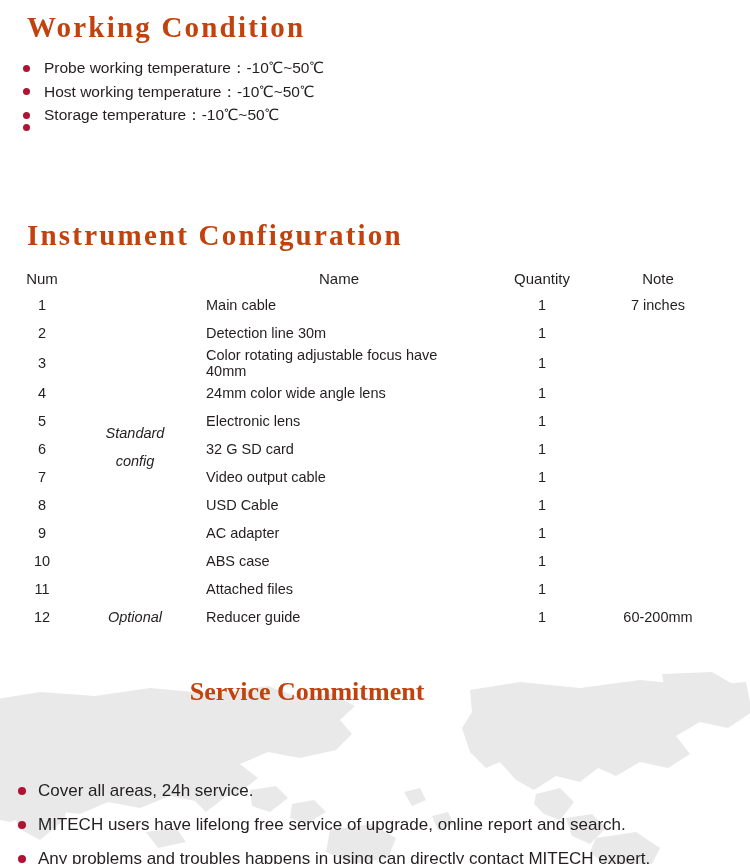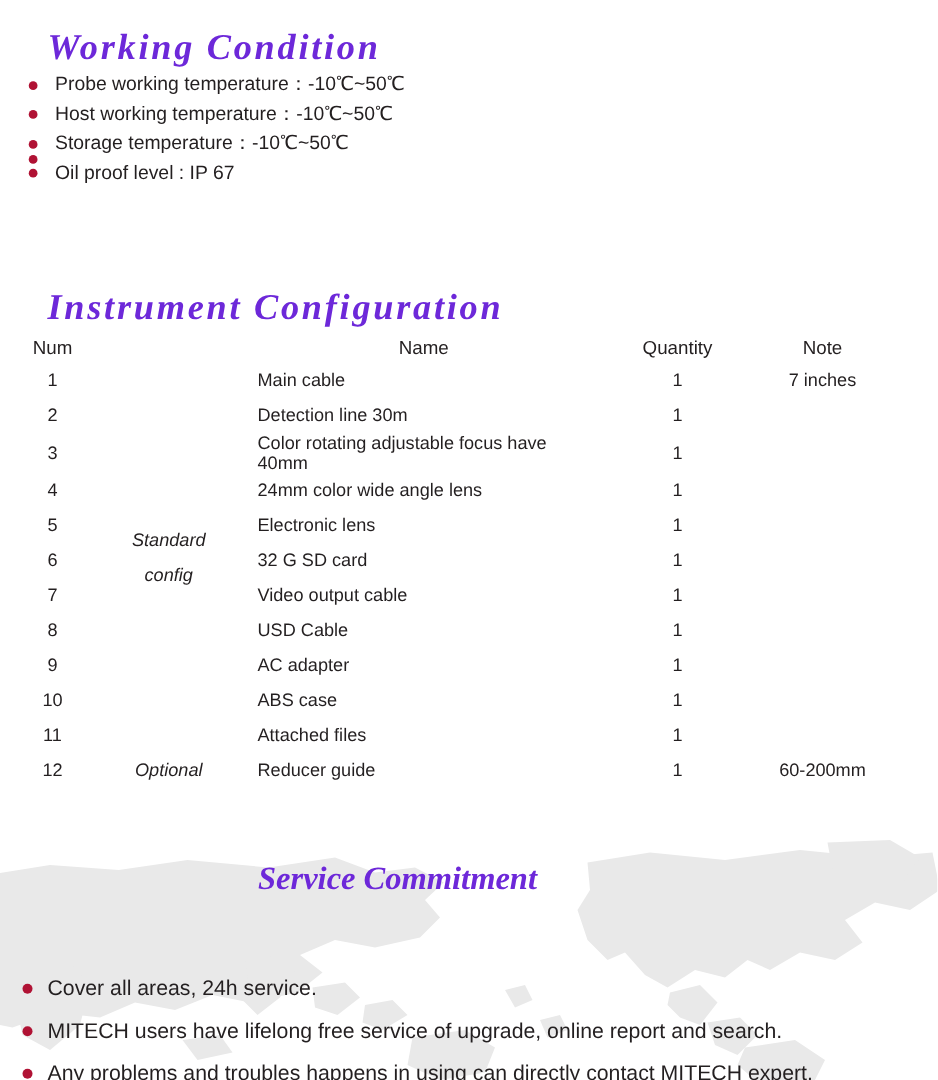--- a/index.html
+++ b/index.html
@@ -13,27 +13,26 @@
     font-family: "Liberation Sans", sans-serif;
     color: #231f20;
     position: relative;
     overflow: hidden;
   }
 
   
   .sec-heading {
     font-family: "Liberation Serif", serif;
     font-weight: bold;
-    color: #6d28d9;
+    color: #c2410c;
     font-size: 29px;
     letter-spacing: 2.2px;
     line-height: 1;
-    margin: 16px;
+    margin: 5px;
     white-space: nowrap;
-    font-style: italic;
   }
   #working-condition-heading {
     position: absolute;
     left: 22px;
     top: 8px;
   }
   #instrument-configuration-heading {
     position: absolute;
     left: 22px;
     top: 216px;
@@ -206,24 +205,20 @@
   <li>
     <span class="bullet-dot"></span>
     <span>Host working temperature：-10℃~50℃</span>
   </li>
   <li>
     <span class="bullet-dot"></span>
     <span>Storage temperature：-10℃~50℃</span>
   </li>
   <li>
     <span class="bullet-dot"></span>
-  </li>
-  <li>
-    <span class="bullet-dot"></span>
-    <span>Oil proof level : IP 67</span>
   </li>
 </ul>
 
 <h1 class="sec-heading" id="instrument-configuration-heading">Instrument Configuration</h1>
 
 <table id="config-table">
   <colgroup>
     <col class="c-pad-l">
       <col class="c-num">
       <col class="c-gap1">

